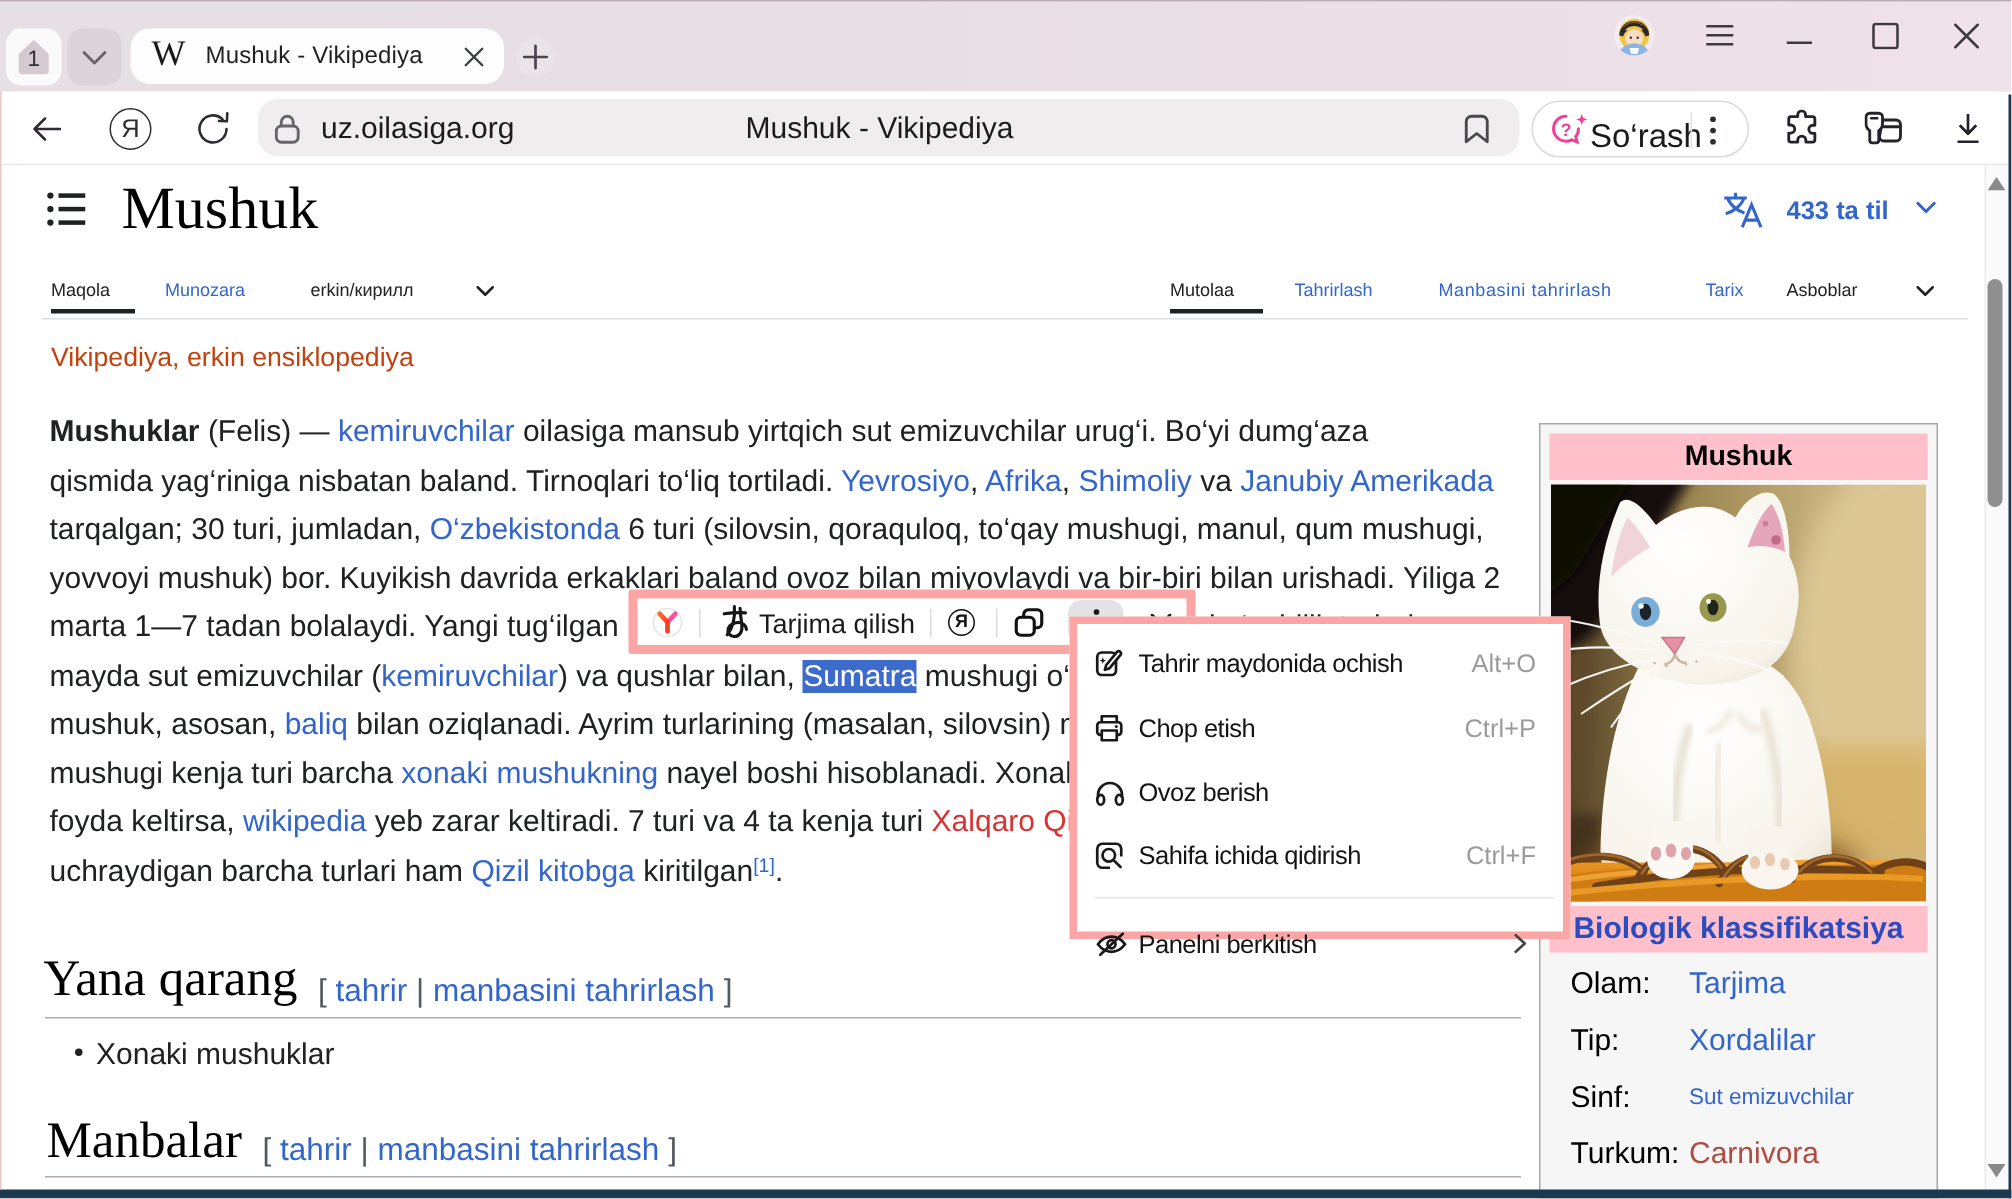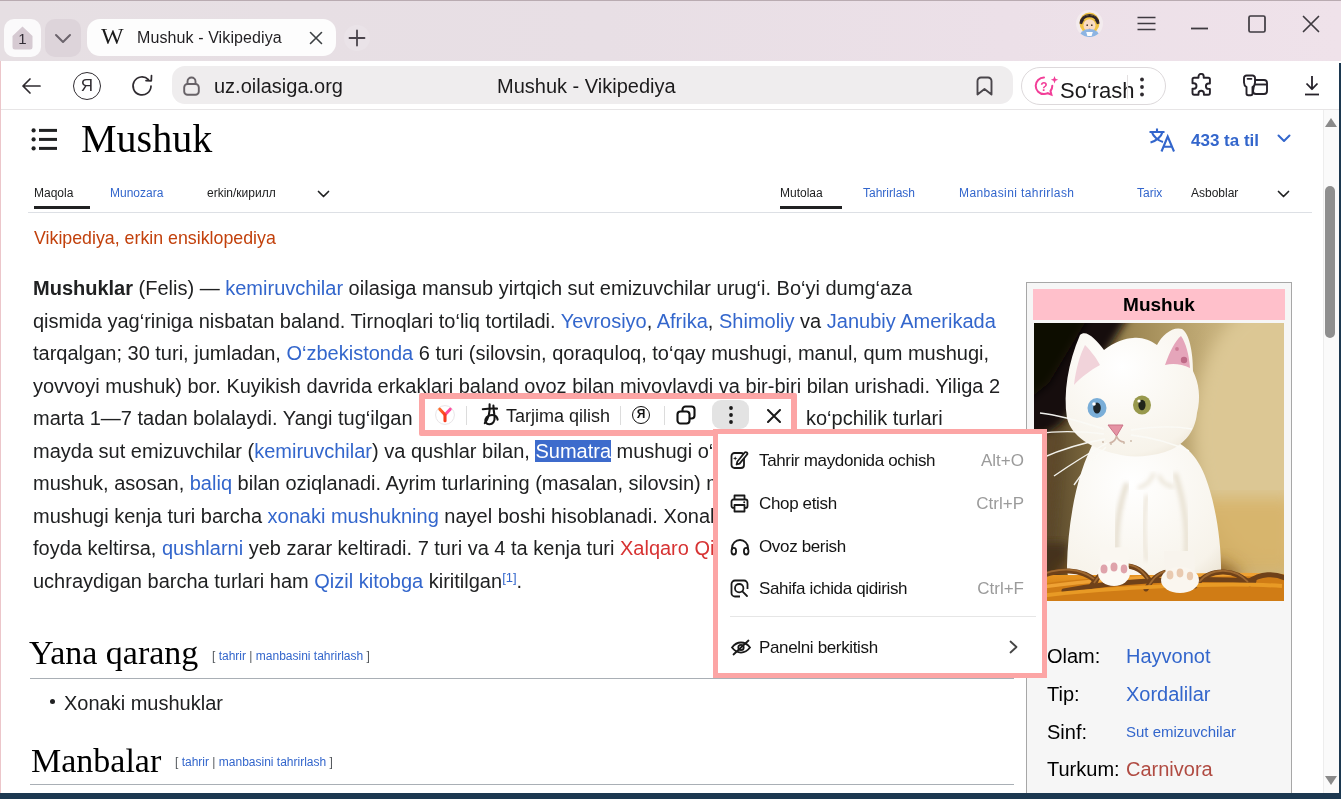--- a/index.html
+++ b/index.html
@@ -26,28 +26,28 @@
 #h1{left:81px;top:119px;font-size:40px;line-height:40px}
 #lang272{left:1191px;top:131px;font-size:17px;font-weight:bold;color:#36c}
 .wtab{top:185px;font-size:12px;line-height:17px;color:#202122}
 .blue{color:#36c;text-decoration:none}
 .red{color:#d73333}
 .u1{top:206px;height:3px;background:#202122}
 #tabline{left:28px;top:212px;width:1284px;height:1px;background:#dde0e5}
 #subtitle{left:34px;top:228px;font-size:17.8px;color:#c2410c}
 .pl{font-size:20px;line-height:20px;color:#202122;white-space:nowrap}
 .h2{font-size:34px;line-height:34px}
-.hbr{font-size:12px;color:#54595d;white-space:nowrap}
+.hbr{font-size:21px;color:#54595d;white-space:nowrap}
 .hbr a{color:#36c}
 .hr{height:1px;background:#a9afb5}
 #infobox{left:1026px;top:282px;width:266px;height:517px;background:#f6f6f6;border:1px solid #a7a7a7}
 .pinkband{position:absolute;left:6px;width:252px;height:31px;background:#ffc0cb}
 #menu,#tbar{background:#fff;border:5px solid #fca5a5;z-index:60}
 #tbar{left:419px;top:393px;width:378px;height:43px;border-width:6px;border-radius:2px}
-#menu{left:713px;top:429px;width:334px;height:249px}
+#menu{left:713px;top:411px;width:334px;height:215px}
 .mi{position:absolute;left:41px;font-size:17px;letter-spacing:-.35px;color:#141414;line-height:17px}
 .ms{position:absolute;font-size:17px;color:#9b9b9b;line-height:17px}
 #menu .ms{right:18px !important}
 #scroll{left:1323px;top:110px;width:16px;height:683px;background:#fafafa;border-left:1px solid #ededed}
 #sthumb{left:1325px;top:186px;width:10px;height:152px;border-radius:5px;background:#8f8f8f}
 #navyR{left:1339px;top:63px;width:2px;height:736px;background:#1c3850}
 #navyB{left:0;top:793px;width:1341px;height:6px;background:#1c3850}
 #pinkL{left:0;top:61px;width:1px;height:732px;background:#ecc6ca}
 .sel{background:#3d6bcc;color:#fff}
 sup{font-size:13px;color:#36c;vertical-align:6px;line-height:0}
@@ -185,34 +185,35 @@
 
 <div class="abs pl" style="left:33px;top:278px"><b>Mushuklar</b> (Felis) — <span class="blue">kemiruvchilar</span> oilasiga mansub yirtqich sut emizuvchilar urug‘i. Bo‘yi dumg‘aza</div>
 <div class="abs pl" style="left:33px;top:310.5px">qismida yag‘riniga nisbatan baland. Tirnoqlari to‘liq tortiladi. <span class="blue">Yevrosiyo</span>, <span class="blue">Afrika</span>, <span class="blue">Shimoliy</span> va <span class="blue">Janubiy Amerikada</span></div>
 <div class="abs pl" style="left:33px;top:343px">tarqalgan; 30 turi, jumladan, <span class="blue">O‘zbekistonda</span> 6 turi (silovsin, qoraquloq, to‘qay mushugi, manul, qum mushugi,</div>
 <div class="abs pl" style="left:33px;top:375.5px">yovvoyi mushuk) bor. Kuyikish davrida erkaklari baland ovoz bilan miyovlaydi va bir-biri bilan urishadi. Yiliga 2</div>
 <div class="abs pl" style="left:33px;top:408px">marta 1—7 tadan bolalaydi. Yangi tug‘ilgan bolalari</div>
 <div class="abs pl" style="left:806px;top:408px">ko‘pchilik turlari</div>
 <div class="abs pl" style="left:33px;top:440.5px">mayda sut emizuvchilar (<span class="blue">kemiruvchilar</span>) va qushlar bilan, <span class="sel">Sumatra</span> mushugi o‘rmon hududlarida</div>
 <div class="abs pl" style="left:33px;top:473px">mushuk, asosan, <span class="blue">baliq</span> bilan oziqlanadi. Ayrim turlarining (masalan, silovsin) mo‘ynasi uchun</div>
 <div class="abs pl" style="left:33px;top:505.5px">mushugi kenja turi barcha <span class="blue">xonaki mushukning</span> nayel boshi hisoblanadi. Xonaki mushuklar</div>
-<div class="abs pl" style="left:33px;top:538px">foyda keltirsa, <span class="blue">qushlarni</span> yeb zarar keltiradi. 7 turi va 4 ta kenja turi <span class="red">Xalqaro Qizil</span></div>
+<div class="abs pl" style="left:33px;top:538px">foyda keltirsa, <span class="blue">wikipedia</span> yeb zarar keltiradi. 7 turi va 4 ta kenja turi <span class="red">Xalqaro Qizil</span></div>
 <div class="abs pl" style="left:33px;top:570.5px">uchraydigan barcha turlari ham <span class="blue">Qizil kitobga</span> kiritilgan<sup>[1]</sup>.</div>
 
 <div class="abs ser h2" style="left:29px;top:636px">Yana qarang</div>
 <div class="abs hbr" style="left:212px;top:649px">[ <a>tahrir</a> | <a>manbasini tahrirlash</a> ]</div>
 <div class="abs hr" style="left:30px;top:678px;width:984px"></div>
 <div class="abs" style="left:50px;top:699px;width:5px;height:5px;border-radius:50%;background:#202122"></div>
 <div class="abs pl blue" style="left:64px;top:693px">Xonaki mushuklar</div>
 <div class="abs ser h2" style="left:31px;top:744px">Manbalar</div>
 <div class="abs hbr" style="left:175px;top:755px">[ <a>tahrir</a> | <a>manbasini tahrirlash</a> ]</div>
 <div class="abs hr" style="left:30px;top:784px;width:984px"></div>
 
 <div class="abs" id="infobox">
   <div class="pinkband" style="top:6px;text-align:center;font-size:19px;font-weight:bold;line-height:31px">Mushuk</div>
+  <div class="pinkband" style="top:321px;text-align:center;font-size:20px;font-weight:bold;line-height:31px;color:#2b4bc0">Biologik klassifikatsiya</div>
   <div id="catimg" style="position:absolute;left:7px;top:40px;width:250px;height:278px;overflow:hidden">
   <svg width="250" height="278" viewBox="0 0 250 278">
     <defs>
       <linearGradient id="bgG" x1="0" y1="0" x2="1" y2="0">
         <stop offset="0" stop-color="#4a3a22"></stop>
             <stop offset=".35" stop-color="#98824e"></stop>
             <stop offset=".7" stop-color="#c3ad78"></stop>
             <stop offset="1" stop-color="#cfba86"></stop>
       </linearGradient>
       <linearGradient id="bkG" x1="0" y1="0" x2="0" y2="1">
@@ -310,21 +311,21 @@
           <ellipse cx="90" cy="246" rx="3.3" ry="4.4"></ellipse>
         </g>
     <g fill="#e9cab0">
           <ellipse cx="136" cy="252" rx="3.4" ry="4.4"></ellipse>
           <ellipse cx="146" cy="250" rx="3.4" ry="4.4"></ellipse>
           <ellipse cx="156" cy="253" rx="3.2" ry="4.2"></ellipse>
         </g>
   </svg>
   </div>
   <div style="position:absolute;left:20px;top:363px;font-size:20px;line-height:20px">Olam:</div>
-  <div style="position:absolute;left:99px;top:363px;font-size:20px;line-height:20px;color:#36c">Hayvonot</div>
+  <div style="position:absolute;left:99px;top:363px;font-size:20px;line-height:20px;color:#36c">Tarjima</div>
   <div style="position:absolute;left:20px;top:401px;font-size:20px;line-height:20px">Tip:</div>
   <div style="position:absolute;left:99px;top:401px;font-size:20px;line-height:20px;color:#36c">Xordalilar</div>
   <div style="position:absolute;left:20px;top:439px;font-size:20px;line-height:20px">Sinf:</div>
   <div style="position:absolute;left:99px;top:439px;font-size:15px;line-height:20px;color:#36c">Sut emizuvchilar</div>
   <div style="position:absolute;left:20px;top:476px;font-size:20px;line-height:20px">Turkum:</div>
   <div style="position:absolute;left:99px;top:476px;font-size:20px;line-height:20px;color:#b04b42">Carnivora</div>
 </div>
 
 <div class="abs" id="tbar">
   <svg style="position:absolute;left:10px;top:6px" width="20" height="20" viewBox="0 0 20 20">

